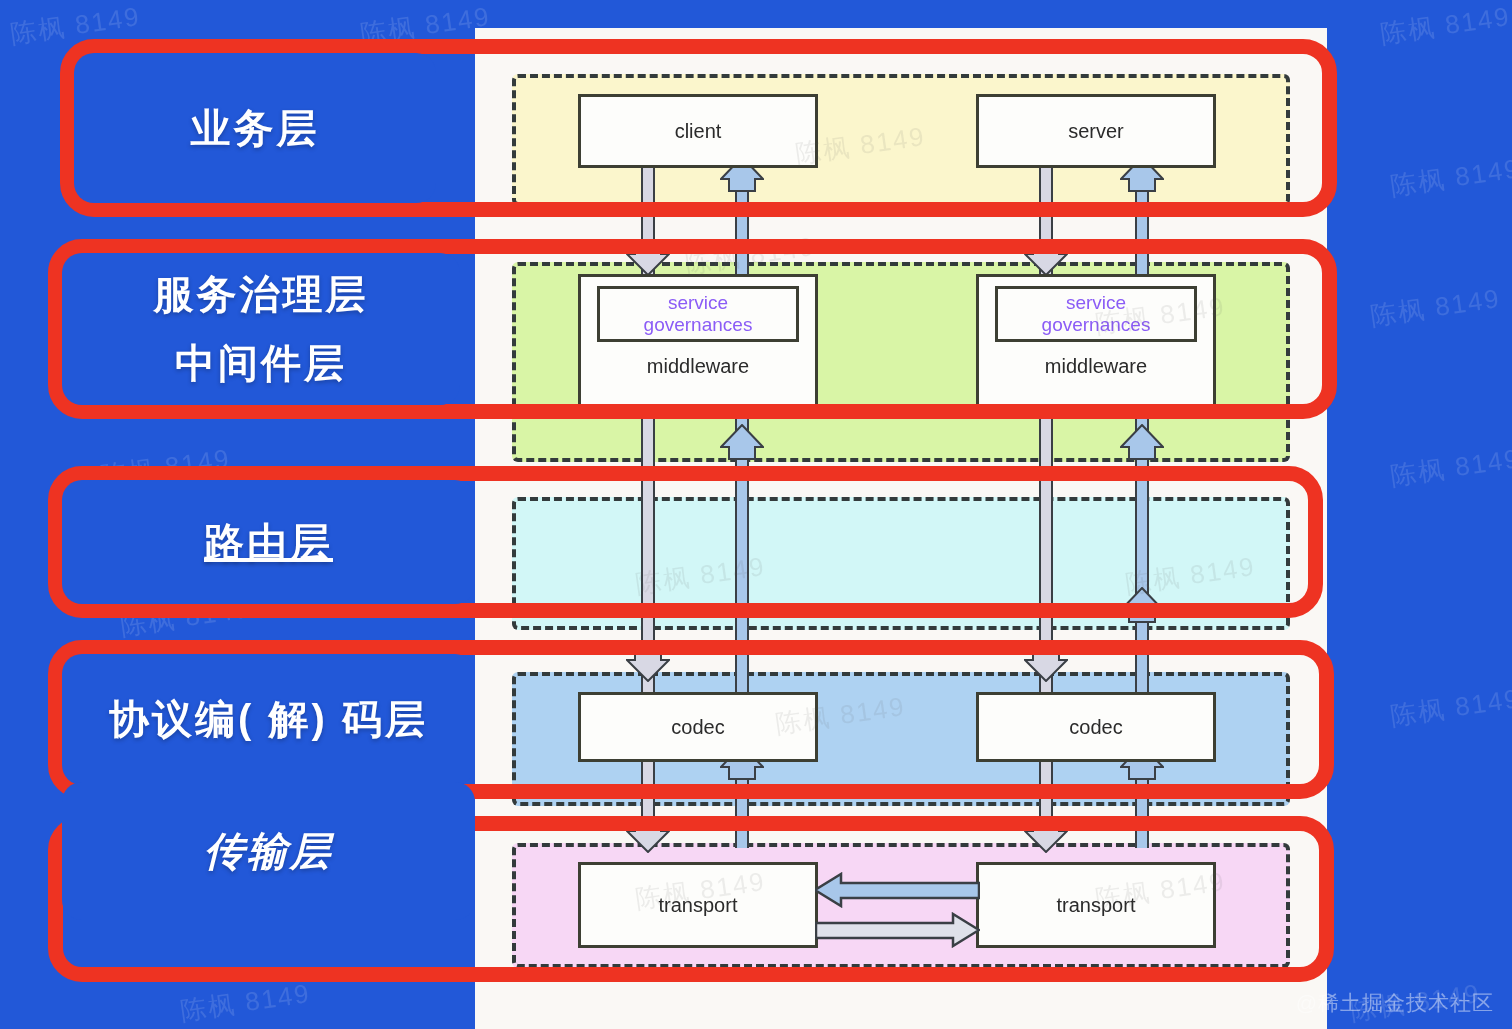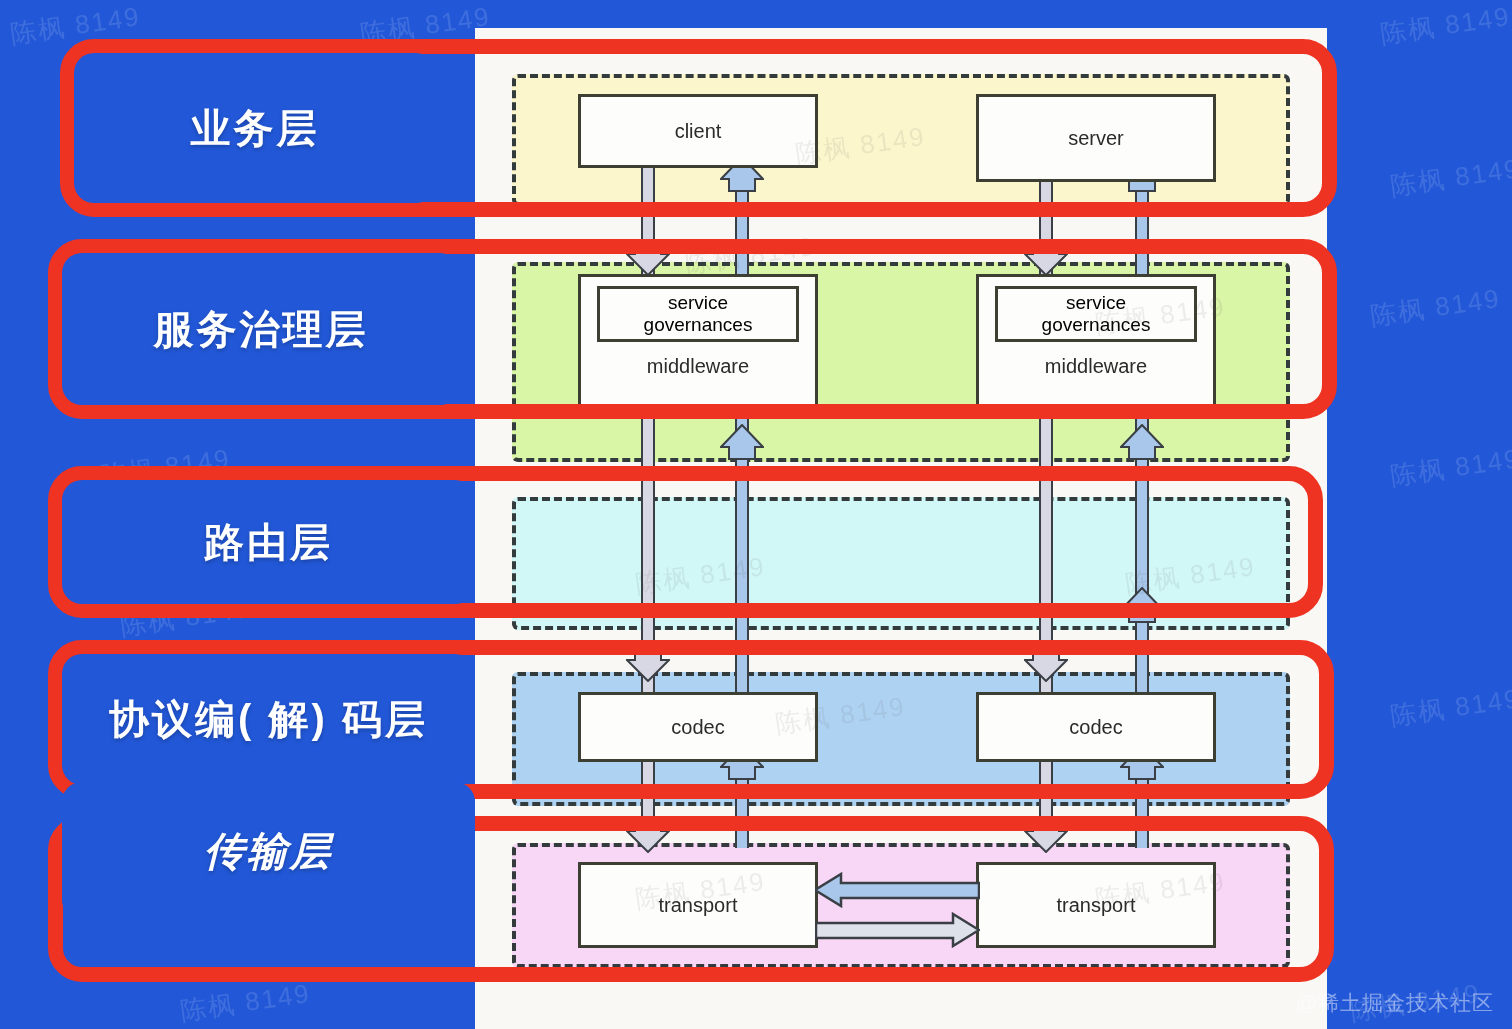--- a/index.html
+++ b/index.html
@@ -39,21 +39,21 @@
     font-size:20px; color:#2b2b2b;
     text-align:center; line-height:1.2;
     z-index:6;
   }
   .node.stacked{ flex-direction:column; justify-content:flex-start; padding-top:9px; }
   .inner-node{
     width:86%; height:56px;
     background:#fdfdfb;
     border:3px solid #3d3f33;
     display:flex; align-items:center; justify-content:center;
-    font-size:19px; line-height:1.18; color:#000000;
+    font-size:19px; line-height:1.18; color:#8b5cf6;
     margin-bottom:12px;
   }
 
   
   .red-band{
     position:absolute;
     border:15px solid #ee3322;
     border-radius:34px;
     z-index:9;
     pointer-events:none;
@@ -166,21 +166,21 @@
   <svg class="arrow-head" style="left:645px; top:559px; z-index:4;" width="44" height="36" viewBox="0 0 44 36">
     <polygon points="22,1 43,23 35,23 35,35 9,35 9,23 1,23" fill="#a8c7ea" stroke="#3a3f45" stroke-width="2"></polygon>
   </svg>
   <svg class="arrow-head" style="left:645px; top:716px; z-index:4;" width="44" height="36" viewBox="0 0 44 36">
     <polygon points="22,1 43,23 35,23 35,35 9,35 9,23 1,23" fill="#a8c7ea" stroke="#3a3f45" stroke-width="2"></polygon>
   </svg>
 
   <div class="node" style="left:103px; top:66px; width:240px; height:74px;">
     <span>client</span>
   </div>
-  <div class="node" style="left:501px; top:66px; width:240px; height:88px;">
+  <div class="node" style="left:501px; top:66px; width:240px; height:74px;">
     <span>server</span>
   </div>
 
   <div class="node stacked" style="left:103px; top:246px; width:240px; height:142px;">
     <div class="inner-node">
       <span><span>service</span><br><span>governances</span></span>
     </div>
     <span>middleware</span>
   </div>
 
@@ -228,23 +228,24 @@
 <div class="red-band" style="left:48px;  top:466px; width:1275px; height:152px;"></div>
 <div class="red-band" style="left:48px;  top:640px; width:1286px; height:159px;"></div>
 <div class="red-band" style="left:48px;  top:816px; width:1286px; height:166px;"></div>
 
 <div class="label-plate" style="left:74px; top:53px; width:362px; height:150px;">
   <span>业务层</span>
 </div>
 
 <div class="label-plate" style="left:62px; top:253px; width:398px; height:152px;">
   <span>服务治理层</span>
-</div>
-
-<div class="label-plate" style="left:62px; top:480px; width:413px; height:124px;">
+  <span class="line2">中间件层</span>
+</div>
+
+<div class="label-plate" style="left:62px; top:480px; width:413px; height:124px;text-decoration:underline;">
   <span>路由层</span>
 </div>
 
 <div class="label-plate" style="left:62px; top:654px; width:413px; height:131px;">
   <span>协议编( 解) 码层</span>
 </div>
 
 <div class="label-plate" style="left:62px; top:782px; width:413px; height:138px;font-style:italic;">
   <span>传输层</span>
 </div>

